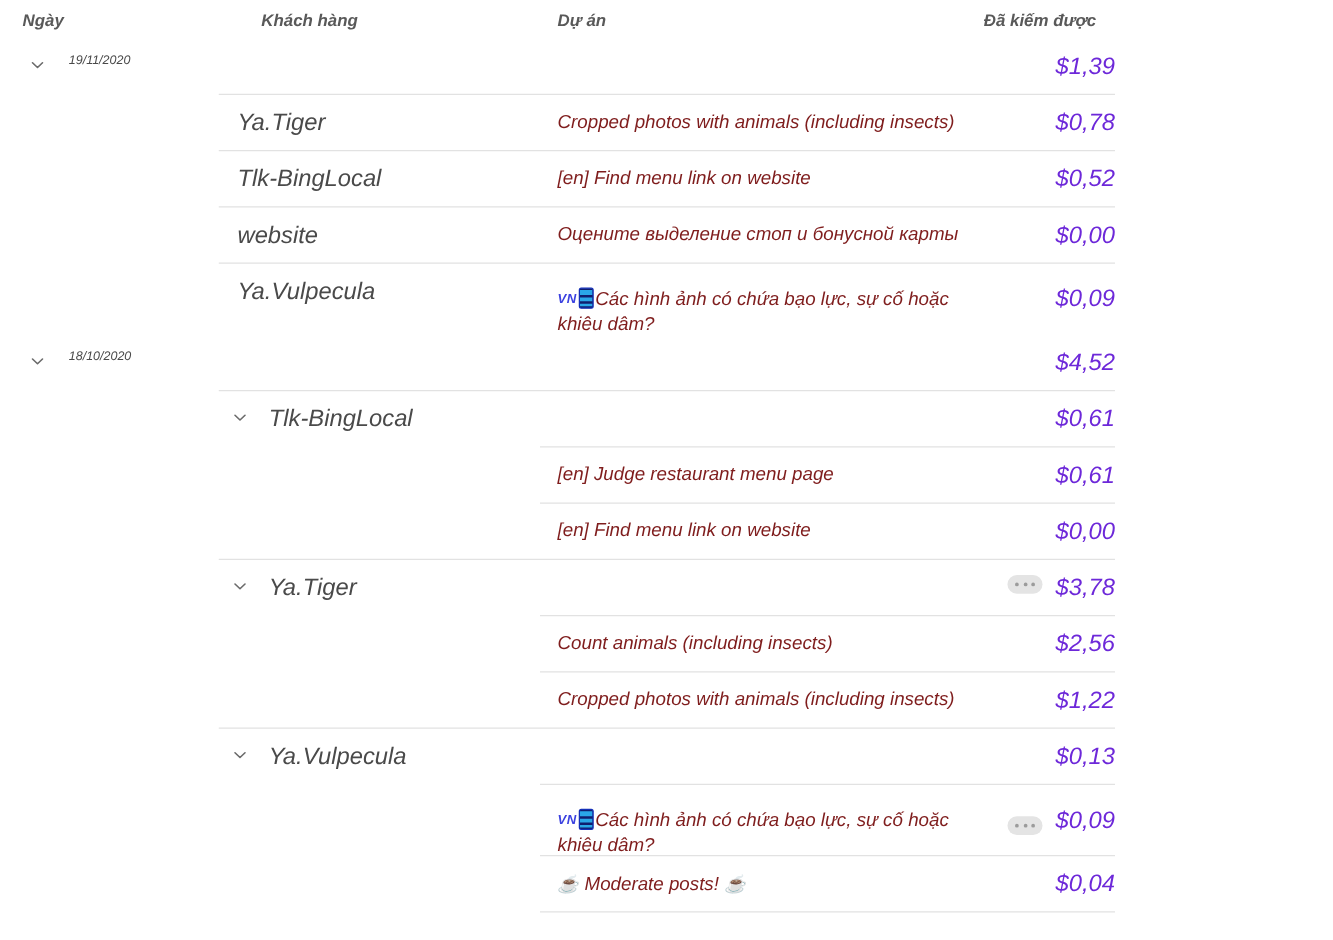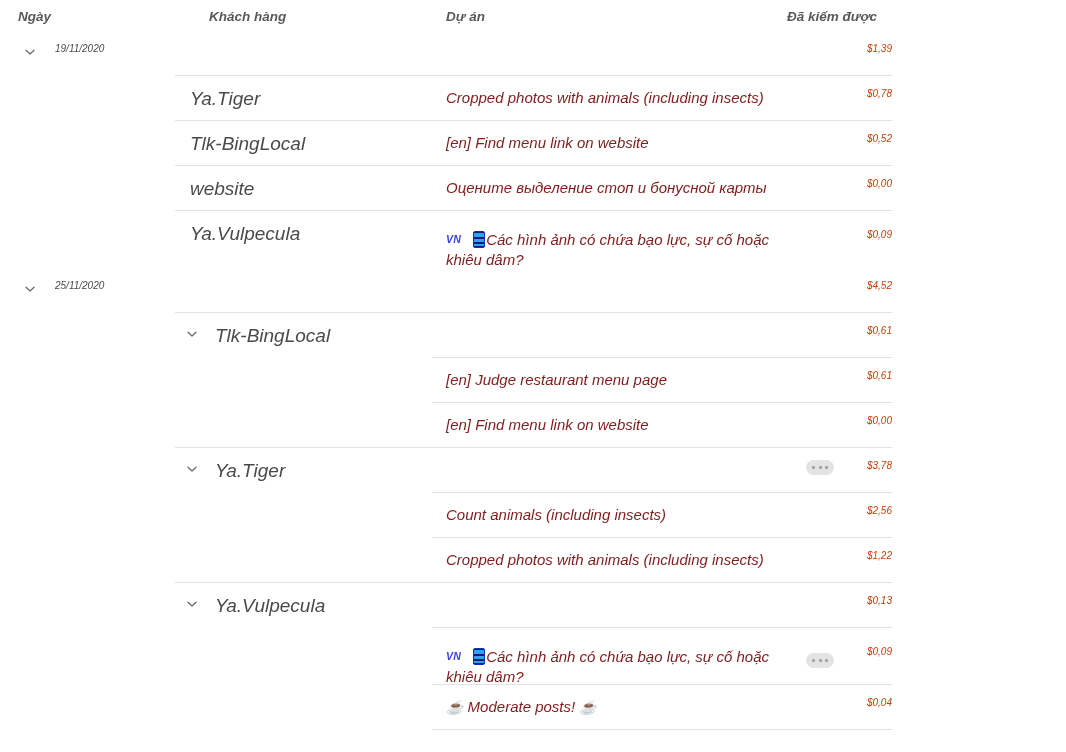--- a/index.html
+++ b/index.html
@@ -113,43 +113,43 @@
     left: 190px;
     top: 13px;
     color: #4a4a4a;
   }
 
   
   .earned {
     position: absolute;
     right: 18px;
     top: 13px;
-    font-size: 10px;
-    color: #c2410c;
+    font-size: 19px;
+    color: #6d28d9;
     text-align: right;
   }
   .row-project.tall .earned { top: 19px; }
 
   
   .chev {
     display: inline-block;
     width: 12px;
     height: 12px;
     cursor: pointer;
   }
   .chev svg { display: block; }
 
   
   .lang {
     font-size: 10.5px;
     font-weight: 600;
     letter-spacing: .3px;
     color: #3b41e0;
     vertical-align: 2px;
-    margin-right: 12px;
+    margin-right: 2px;
   }
   
   .mobile-ico {
     display: inline-block;
     width: 10px;
     height: 15px;
     border: 1.5px solid #1430b8;
     border-radius: 2px;
     background:
       linear-gradient(#2aa7e8,#2aa7e8) 0 1px / 100% 4px no-repeat,
@@ -238,21 +238,21 @@
       </div>
     <div class="earned">$0,09</div>
   </div>
 
   <div class="row row-date">
     <span class="chev">
       <svg width="12" height="12" viewBox="0 0 12 12">
           <path d="M2 4.2 L6 8 L10 4.2" fill="none" stroke="#6b6b6b" stroke-width="1.3" stroke-linecap="round" stroke-linejoin="round"></path>
         </svg>
     </span>
-    <div class="cell date-label">25/11/2020</div>
+    <div class="cell date-label">18/10/2020</div>
     <div class="earned">$4,52</div>
   </div>
 
   <div class="row row-subcustomer sep inset-group">
     <span class="chev">
       <svg width="12" height="12" viewBox="0 0 12 12">
           <path d="M2 4.2 L6 8 L10 4.2" fill="none" stroke="#6b6b6b" stroke-width="1.3" stroke-linecap="round" stroke-linejoin="round"></path>
         </svg>
     </span>
     <div class="cell cust-label">Tlk-BingLocal</div>

